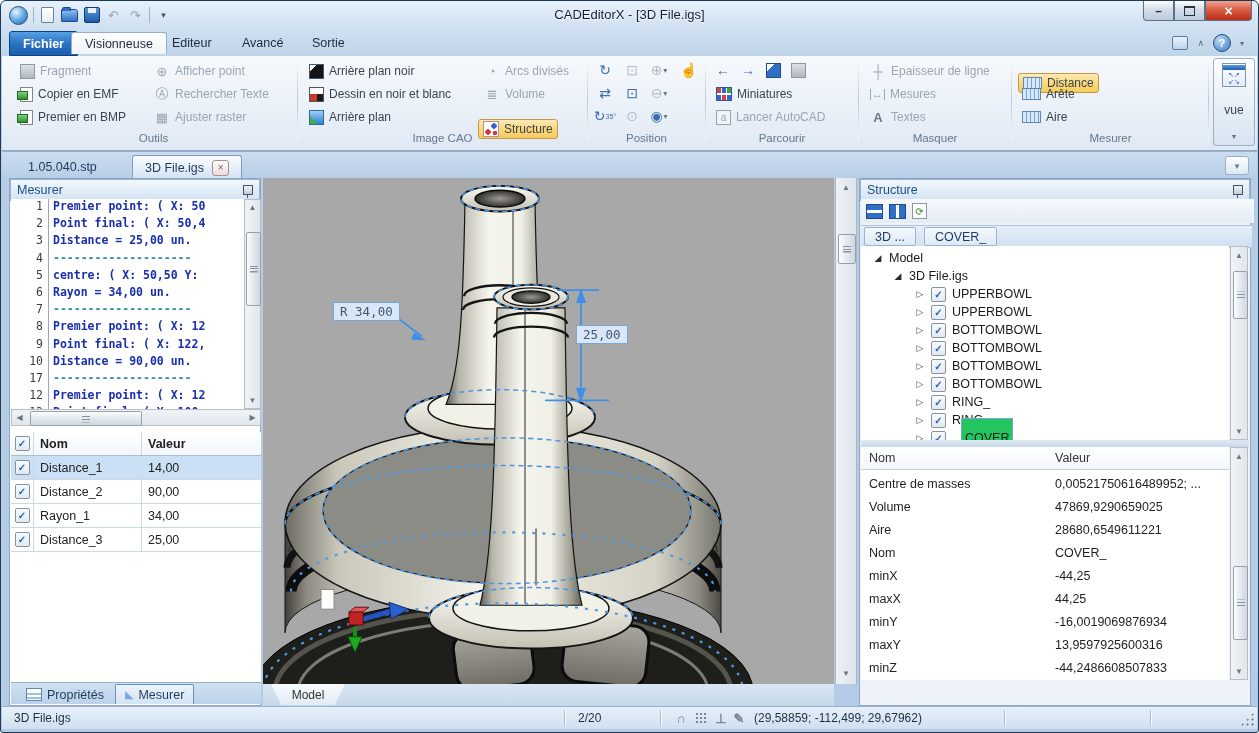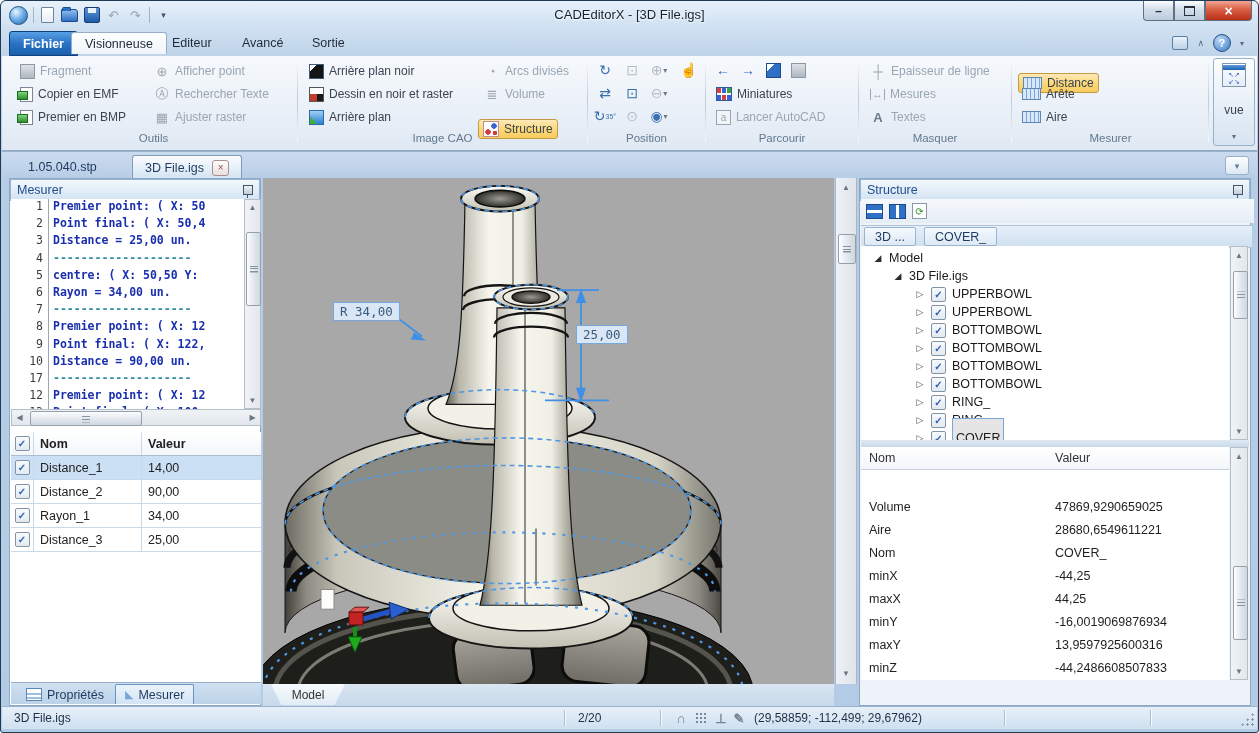--- a/index.html
+++ b/index.html
@@ -115,21 +115,21 @@
   .stoolbar{position:absolute;left:1px;top:20px;width:388px;height:24px;background:linear-gradient(#f6f9fc,#e4ecf5);display:flex;align-items:center;gap:6px;padding-left:5px;}
   .ic-splith{width:15px;height:13px;border:1px solid #1d4a8f;background:linear-gradient(#2f6fc4 0 42%,#fff 42% 58%,#2f6fc4 58%);}
   .ic-splitv{width:15px;height:13px;border:1px solid #1d4a8f;background:linear-gradient(90deg,#2f6fc4 0 42%,#fff 42% 58%,#2f6fc4 58%);}
   .ic-refresh{width:13px;height:14px;border:1px solid #8a97a5;background:#fff;color:#2f8f2f;font-size:10px;display:flex;align-items:center;justify-content:center;}
   .crumbbar{position:absolute;left:1px;top:46px;width:388px;height:21px;background:linear-gradient(#e6eff9,#cfe0f1);border-top:1px solid #aec4da;border-bottom:1px solid #aec4da;display:flex;align-items:center;padding-left:3px;gap:8px;}
   .crumb{height:17px;padding:0 10px;display:flex;align-items:center;background:linear-gradient(#f4f9fd,#dcE9f6);border:1px solid #9ab4d0;border-radius:2px;color:#1e3a5f;font-size:12.5px;}
   .tree{position:absolute;left:1px;top:67px;width:368px;height:194px;background:#fff;overflow:hidden;font-size:12.5px;color:#1a1a1a;}
   .trow{position:absolute;left:0;height:18px;display:flex;align-items:center;gap:6px;}
   .texp{width:10px;font-size:9px;color:#4a4a4a;text-align:center;}
   .texp.open{color:#2b2b2b;}
-  .tsel{border:1px solid #7aa7d9;background:#e5e5e5;padding:12px 3px;}
+  .tsel{border:1px solid #7aa7d9;background:#22c55e;padding:12px 3px;margin-left:9px;}
   .splitbar{position:absolute;left:1px;top:261px;width:388px;height:7px;background:linear-gradient(#dfe9f3,#c9d9ea);}
   .props{position:absolute;left:1px;top:268px;width:368px;height:233px;background:#fff;overflow:hidden;font-size:12.5px;color:#1f1f1f;}
   .prow{position:absolute;left:0;width:100%;height:23px;display:flex;align-items:center;}
   .prow.hdr{background:linear-gradient(#fff,#f3f6fa);border-bottom:1px solid #c3d0dd;color:#333;height:22px;}
   .prow .n{width:182px;padding-left:8px;flex:none;}
   .prow .v{flex:1;padding-left:4px;}
   .filter{position:absolute;left:1px;bottom:2px;width:388px;height:21px;border-top:1px solid #aab6c2;background:#fff;box-sizing:border-box;}
   .filter input{width:100%;height:100%;border:none;outline:none;padding:0 6px;font-family:"Liberation Sans",sans-serif;font-size:12.5px;color:#333;box-sizing:border-box;background:transparent;}
   .filter input::placeholder{color:#8a949e;opacity:1;}
   
@@ -214,21 +214,21 @@
       </div>
     <div class="rgroup-label" style="left:8px;width:287px">Outils</div>
     <div class="gsep" style="left:295px"></div>
 
     <div class="rbtn" style="left:303px;top:5px">
         <span class="ic-bgblack"></span>
         <span>Arrière plan noir</span>
       </div>
     <div class="rbtn" style="left:303px;top:28px">
         <span class="ic-bw"></span>
-        <span>Dessin en noir et raster</span>
+        <span>Dessin en noir et blanc</span>
       </div>
     <div class="rbtn" style="left:303px;top:51px">
         <span class="ic-img"></span>
         <span>Arrière plan</span>
       </div>
     <div class="rbtn dis" style="left:478px;top:5px">
         <span class="i16">◔</span>
         <span>Arcs divisés</span>
       </div>
     <div class="rbtn dis" style="left:478px;top:28px">
@@ -645,20 +645,24 @@
       <span class="sbarrow" style="left:0;bottom:2px;width:16px;height:12px">▼</span>
     </div>
 
     <div class="splitbar"></div>
 
     <div class="props">
       <div class="prow hdr" style="top:0">
         <span class="n">Nom</span>
         <span class="v">Valeur</span>
       </div>
+      <div class="prow" style="top:25px">
+          <span class="n">Centre de masses</span>
+          <span class="v">0,00521750616489952; ...</span>
+        </div>
       <div class="prow" style="top:48px">
           <span class="n">Volume</span>
           <span class="v">47869,9290659025</span>
         </div>
       <div class="prow" style="top:71px">
           <span class="n">Aire</span>
           <span class="v">28680,6549611221</span>
         </div>
       <div class="prow" style="top:94px">
           <span class="n">Nom</span>

